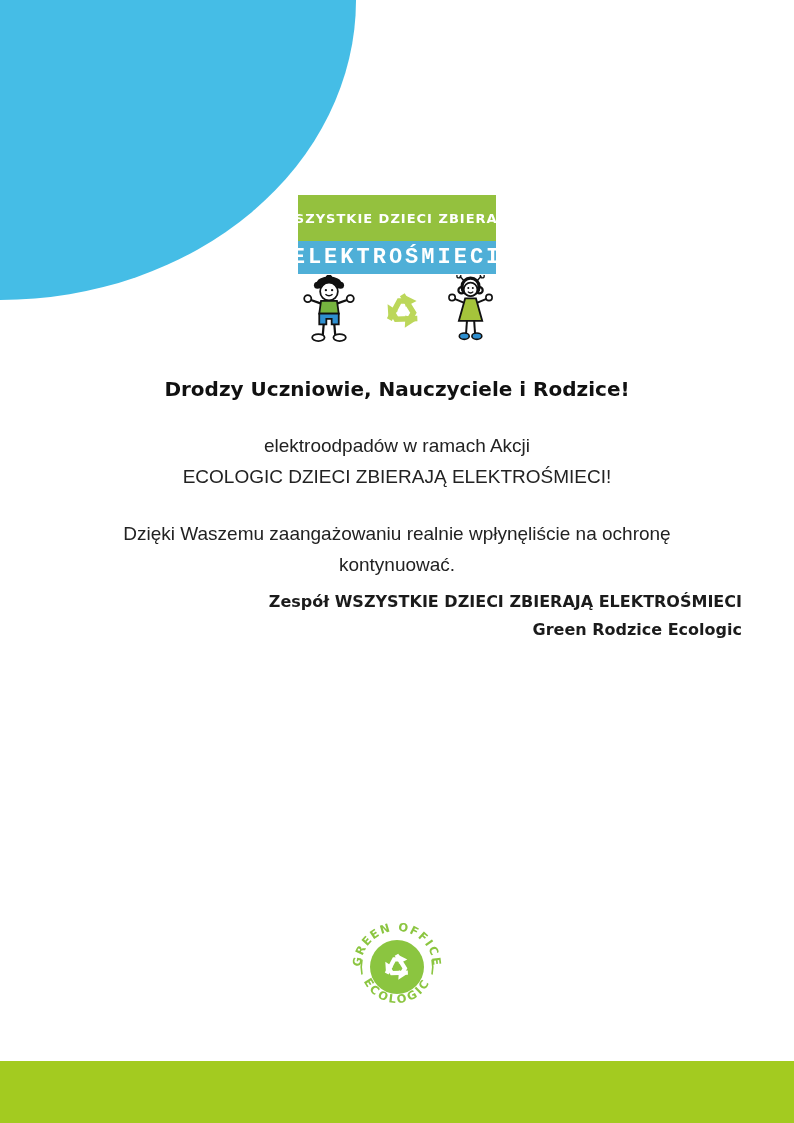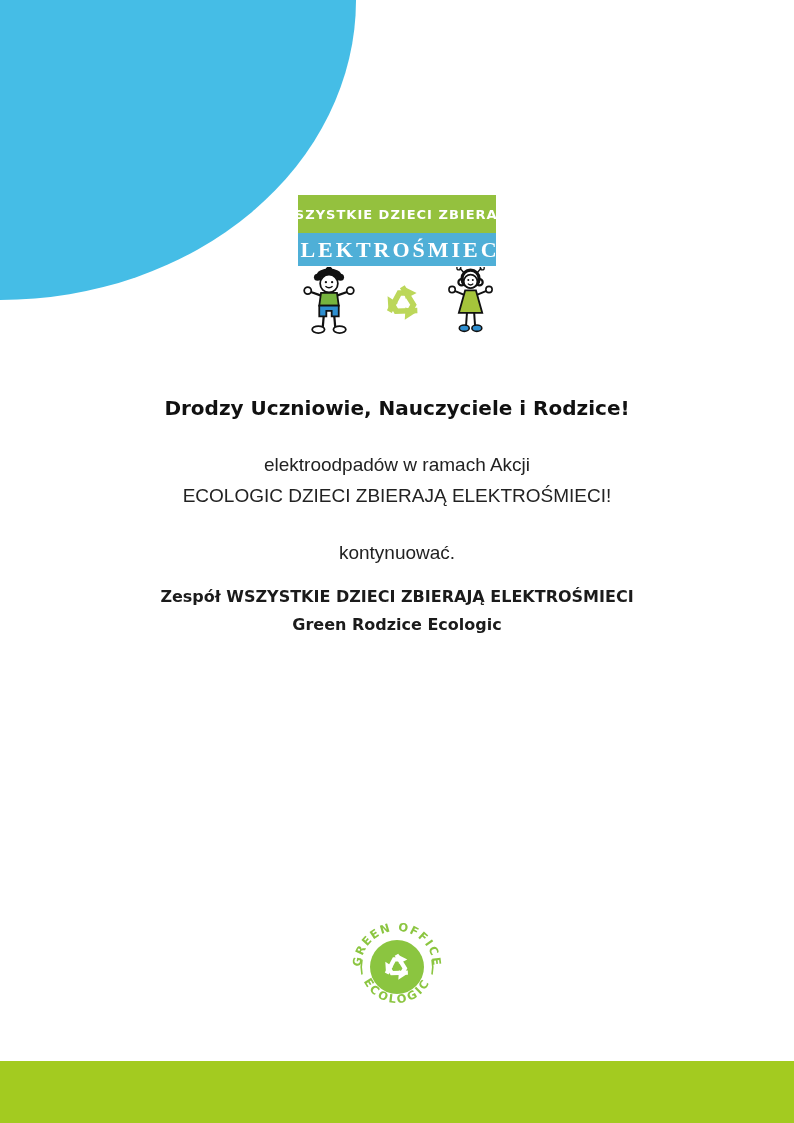--- a/index.html
+++ b/index.html
@@ -29,53 +29,53 @@
 
   
   .campaign-logo {
     position: absolute; top: 195px; left: 50%;
     transform: translateX(-50%);
     width: 198px;
   }
   .logo-bar { display: flex; align-items: center; justify-content: center;
     color: #ffffff; font-weight: bold; white-space: nowrap; }
   .logo-bar-green {
-    height: 38px; background: #94C13E;
+    height: 46px; background: #94C13E;
     font-size: 13px; letter-spacing: 1px;
     font-family: "DejaVu Sans", sans-serif;
   }
   .logo-bar-blue {
     height: 33px; background: #4FAFD7;
     font-size: 22px; letter-spacing: 3px;
-    font-family: Liberation Serif, serif;
+    font-family: Liberation Mono, monospace;
   }
   .logo-figures {
     display: flex; justify-content: space-between; align-items: center;
     margin-top: 1px; height: 72px;
   }
   .logo-figures svg { display: block; }
 
   
   .letter {
-    position: absolute; top: 393px; left: 50%;
+    position: absolute; top: 374px; left: 50%;
     transform: translateX(-50%);
     width: 690px;
     text-align: center;
   }
   .letter-heading {
     font-family: "DejaVu Sans", sans-serif;
     font-weight: bold; font-size: 20px; line-height: 30px;
     color: #111111; margin: 0;
   }
   .para { font-size: 19px; line-height: 31px; margin-top: 26px; }
   .para .line { white-space: nowrap; }
   .signature {
     font-family: "DejaVu Sans", sans-serif;
     font-weight: bold; font-size: 16px; line-height: 28px;
-    margin-top: 15px; color: #1b1b1b;
+    margin-top: 8px; color: #1b1b1b; text-align: right;
   }
 
   
   .eco-badge {
     position: absolute; top: 917px; left: 50%;
     transform: translateX(-50%);
     width: 100px; height: 100px;
   }
   .badge-arc-text {
     font-family: "DejaVu Sans", sans-serif;
@@ -162,20 +162,21 @@
 
 <div class="letter">
   <h1 class="letter-heading">Drodzy Uczniowie, Nauczyciele i Rodzice!</h1>
 
   <div class="para">
     <div class="line">elektroodpadów w ramach Akcji</div>
     <div class="line">ECOLOGIC DZIECI ZBIERAJĄ ELEKTROŚMIECI!</div>
   </div>
 
   <div class="para">
+    <div class="line">Dzięki Waszemu zaangażowaniu realnie wpłynęliście na ochronę</div>
     <div class="line">kontynuować.</div>
   </div>
 
 
 
   <div class="signature">
     <div class="line">Zespół WSZYSTKIE DZIECI ZBIERAJĄ ELEKTROŚMIECI</div>
     <div class="line">Green Rodzice Ecologic</div>
   </div>
 </div>

